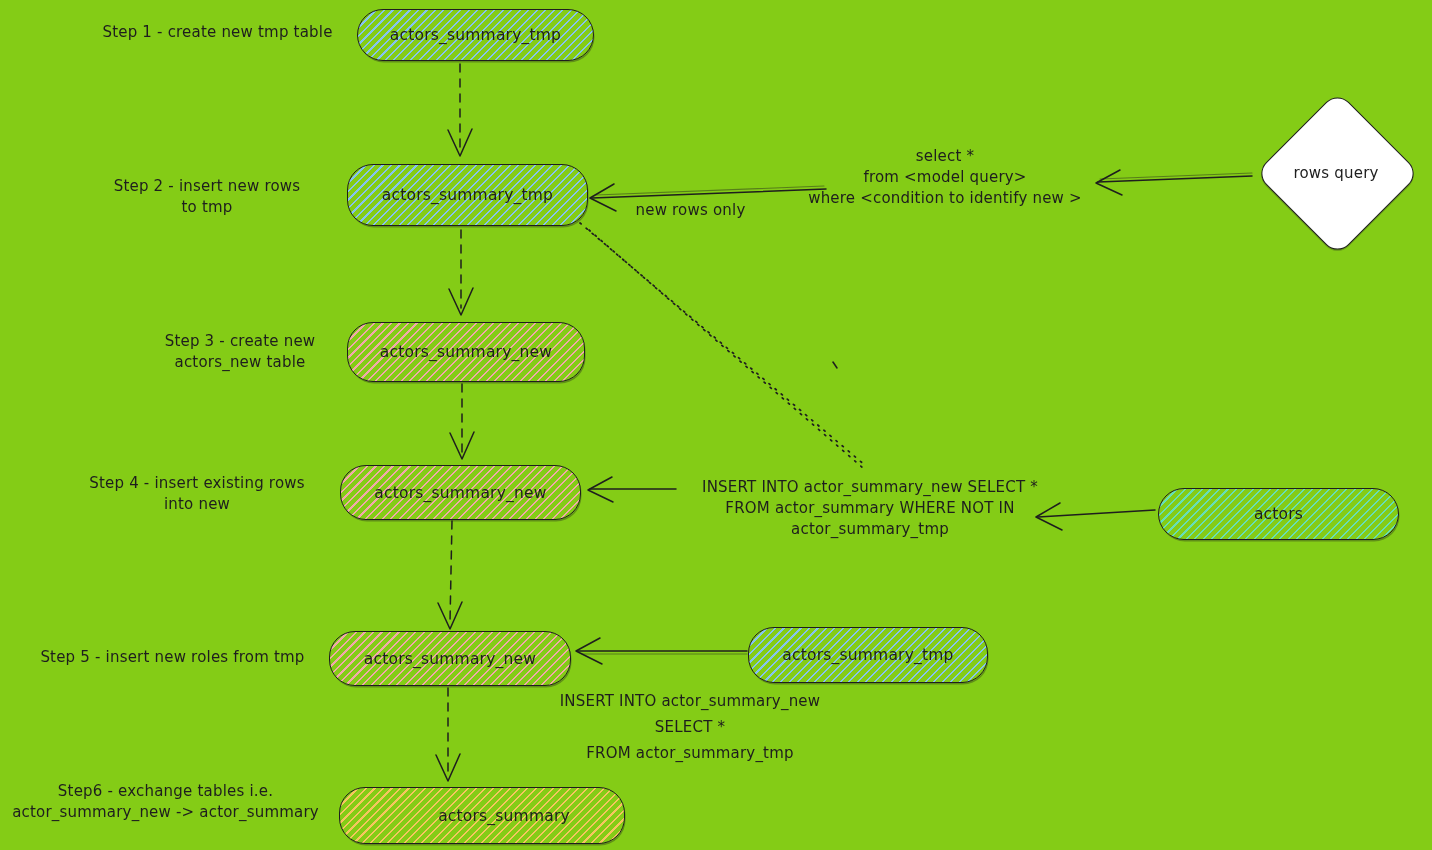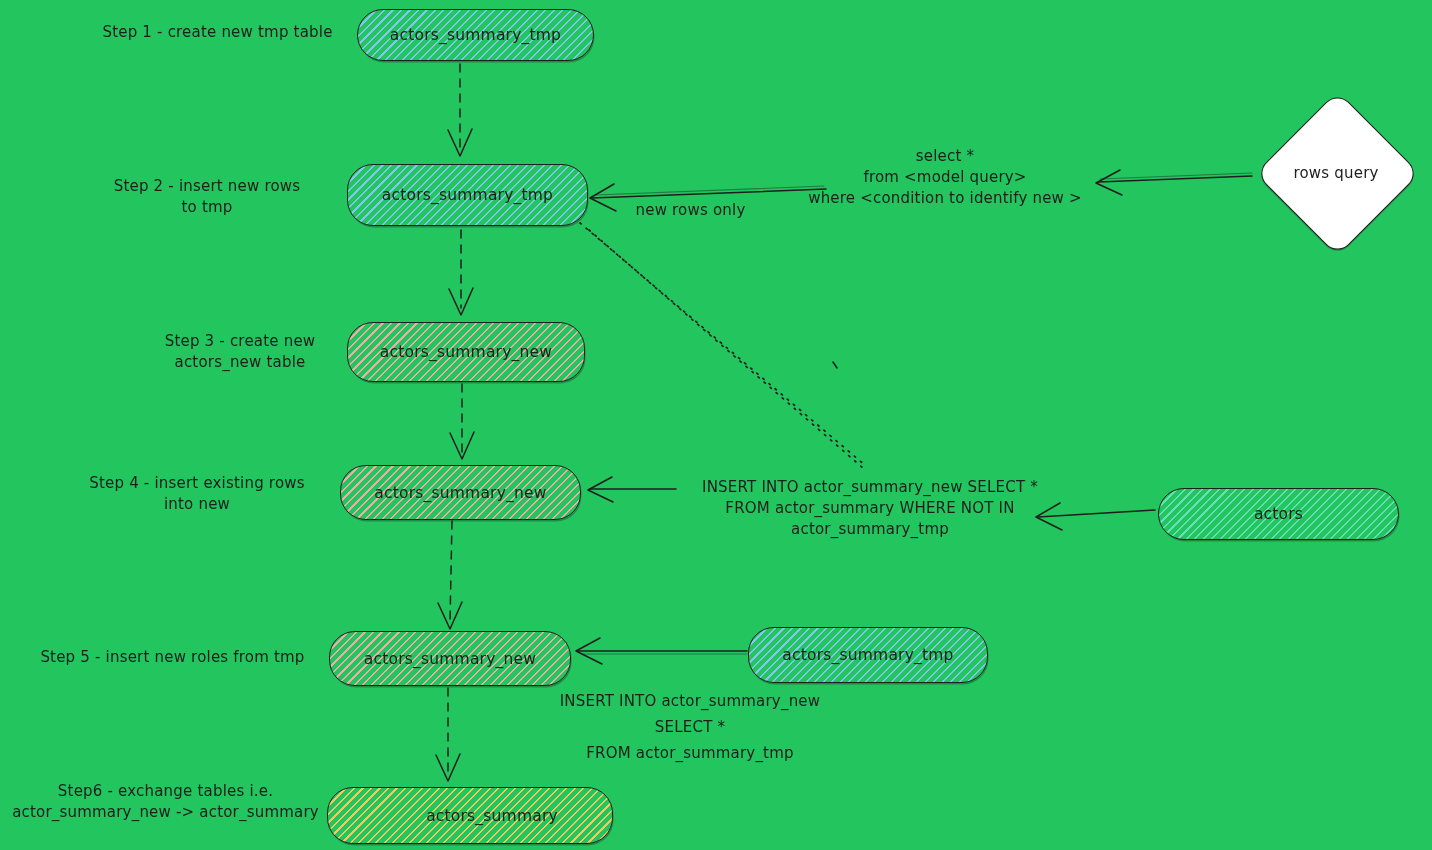--- a/index.html
+++ b/index.html
@@ -1,16 +1,16 @@
 <!DOCTYPE html>
 <html><head>
 <meta charset="utf-8">
 <style>
   html,body{margin:0;padding:0;background:#ffffff;}
-  .canvas{position:relative;width:1432px;height:850px;background:#22c55e;overflow:hidden;
+  .canvas{position:relative;width:1432px;height:850px;background:#84cc16;overflow:hidden;
           font-family:"DejaVu Sans",sans-serif;color:#1e1e1e;}
   .arrows{position:absolute;left:0;top:0;z-index:1;}
   .arrows path{stroke:#1e1e1e;stroke-width:1.5;fill:none;stroke-linecap:round;stroke-linejoin:round;}
   .arrows .dash{stroke-dasharray:8 7;}
   .arrows .dot{stroke-dasharray:1.5 6.5;stroke-width:1.7;}
   .arrows .echo{opacity:.45;stroke-width:1.1;}
   .label{position:absolute;z-index:2;text-align:center;font-size:15px;line-height:21px;
          white-space:pre-line;letter-spacing:.2px;}
   .node{position:absolute;z-index:2;display:flex;align-items:center;justify-content:center;
         border:1.6px solid #1e1e1e;border-radius:26px;font-size:15.5px;letter-spacing:.2px;
@@ -83,21 +83,21 @@
     <span>actors_summary_new</span>
   </div>
 
   <div class="label" style="left:30px;top:647px;width:285px">Step 5 - insert new roles from tmp</div>
   <div class="node" style="left: 329px; top: 631px; width: 240px; height: 53px; background: repeating-linear-gradient(135deg, rgb(242, 169, 169) 0px, rgb(242, 169, 169) 1.5px, transparent 1.5px, transparent 6px);">
     <span>actors_summary_new</span>
   </div>
 
   <div class="label" style="left:8px;top:781px;width:315px">Step6 - exchange tables i.e.
 actor_summary_new -&gt; actor_summary</div>
-  <div class="node" style="left: 327px; top: 787px; width: 240px; height: 55px; background: repeating-linear-gradient(135deg, rgb(246, 198, 95) 0px, rgb(246, 198, 95) 1.5px, transparent 1.5px, transparent 6px); padding-left: 44px;">
+  <div class="node" style="left: 339px; top: 787px; width: 240px; height: 55px; background: repeating-linear-gradient(135deg, rgb(246, 198, 95) 0px, rgb(246, 198, 95) 1.5px, transparent 1.5px, transparent 6px); padding-left: 44px;">
     <span>actors_summary</span>
   </div>
 
   <div class="diamond" style="left:1279px;top:115px;width:115px;height:115px"></div>
   <div class="label" style="left:1256px;top:163px;width:160px">rows query</div>
 
   <div class="node" style="left: 1158px; top: 488px; width: 239px; height: 50px; background: repeating-linear-gradient(135deg, rgb(102, 223, 183) 0px, rgb(102, 223, 183) 1.5px, transparent 1.5px, transparent 6px);">
     <span>actors</span>
   </div>
 

